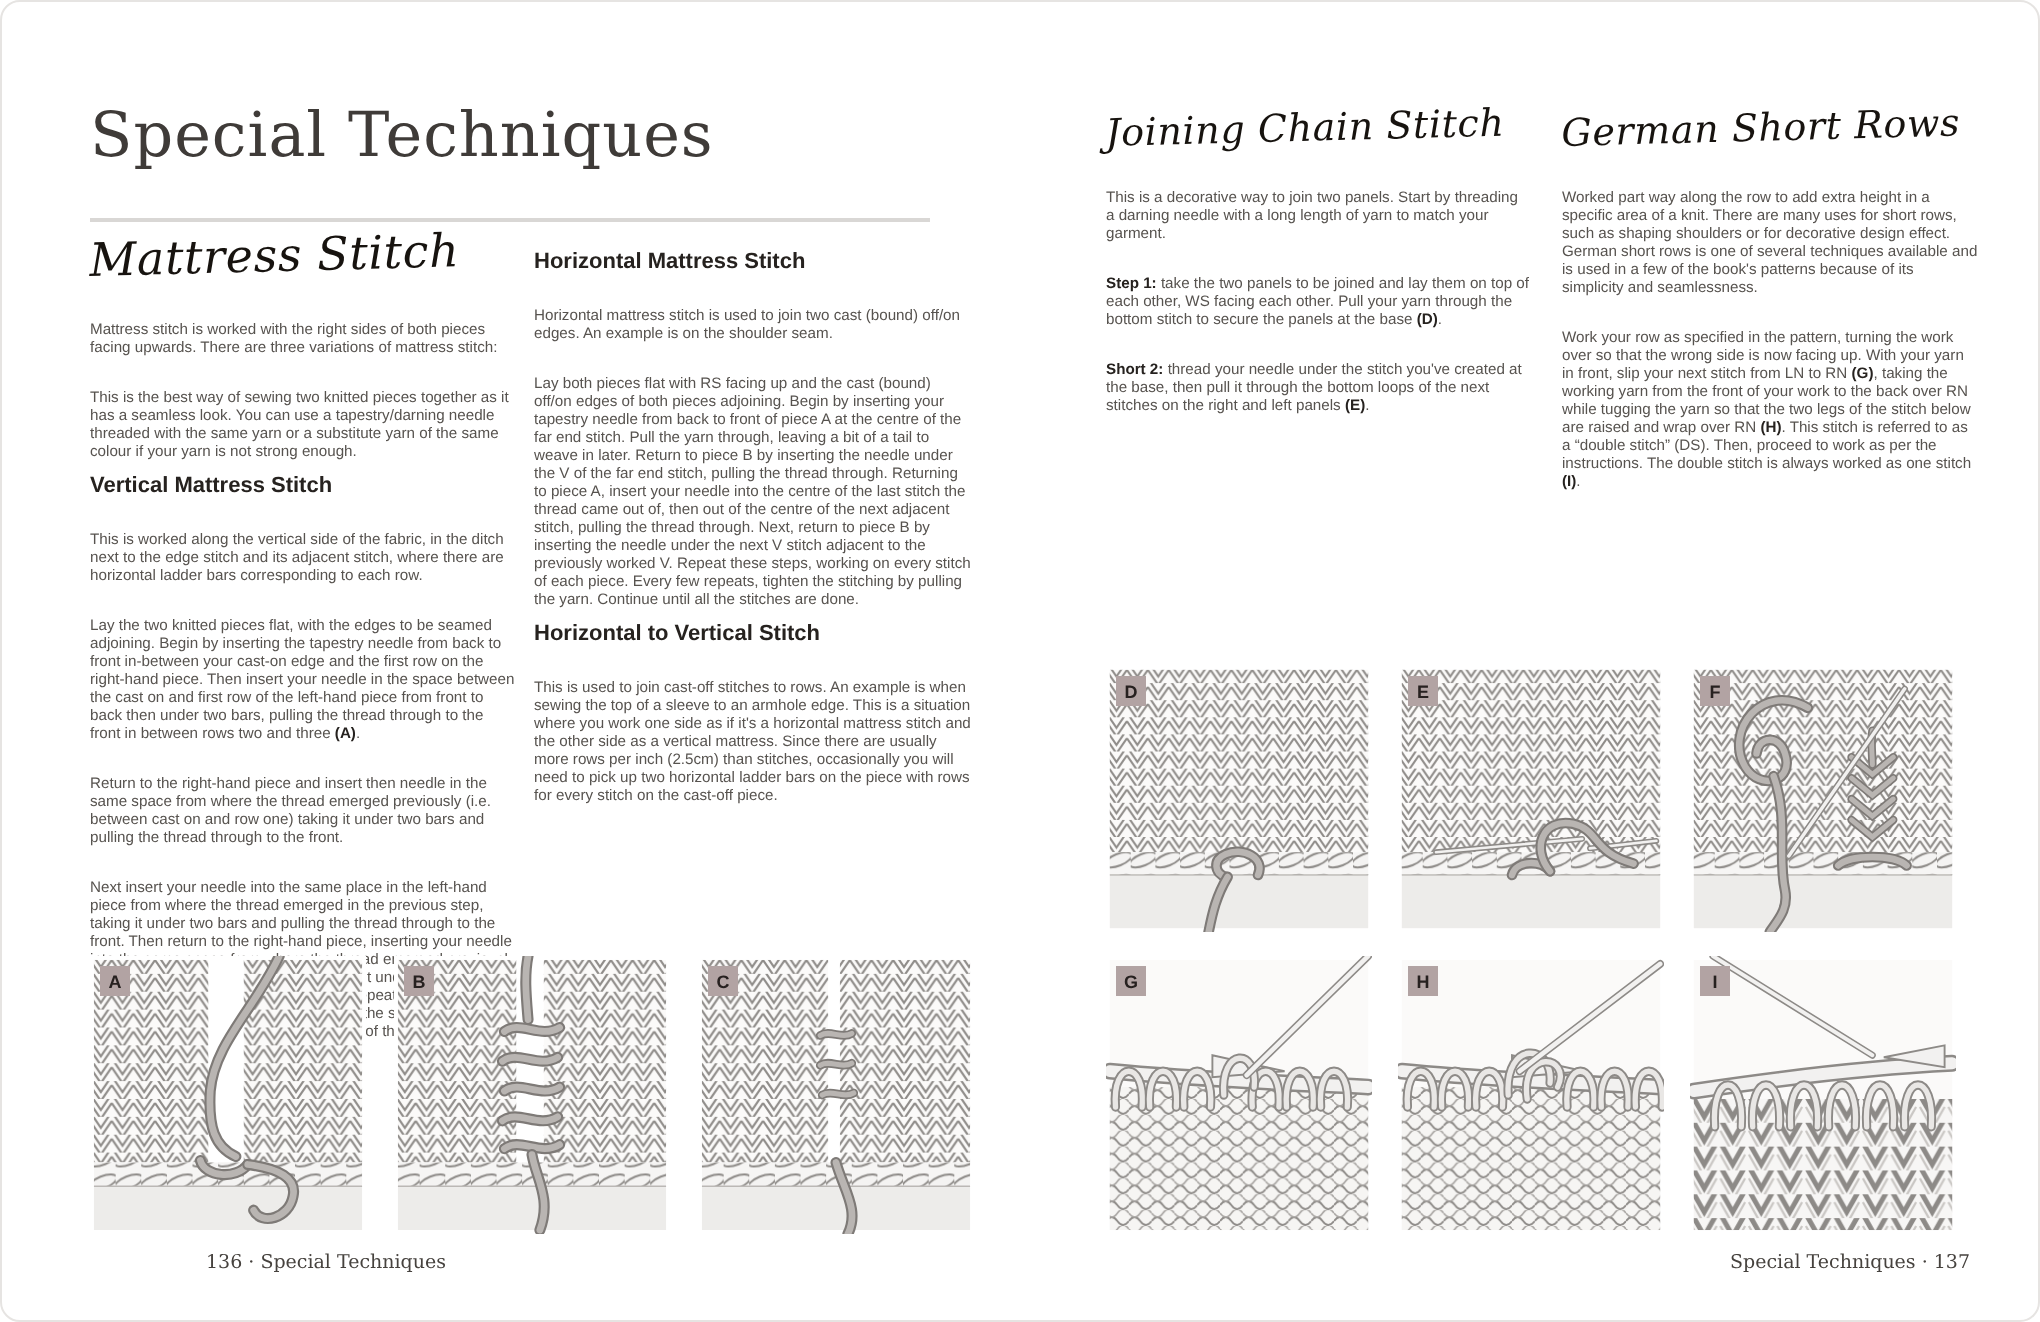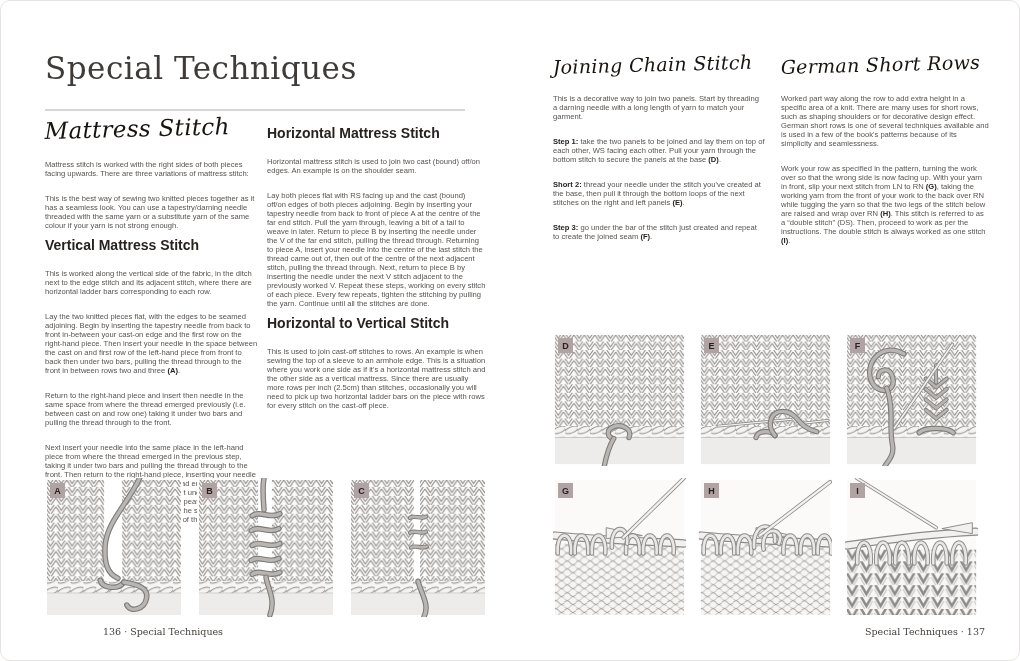--- a/index.html
+++ b/index.html
@@ -12,21 +12,21 @@
   .col{position:absolute;}
   #l1{left:45px;top:118px;width:213px;}
   #l2{left:267px;top:118px;width:219px;}
   #r1{left:553px;top:56px;width:212px;}
   #r2{left:781px;top:56px;width:208px;}
   .script{font-family:"DejaVu Serif",serif;font-style:italic;font-size:23px;color:#17130f;
           margin:0 0 10px 0;transform:rotate(-1.5deg);transform-origin:left bottom;letter-spacing:.3px;}
   .script.small{font-size:19px;}
   p.body{font-size:7.6px;line-height:9px;margin:16px 0 5px 0;color:#57534f;}
   p.body b{color:#26221f;text-align:right;}
-  .subhead{font-size:14px;font-weight:bold;color:#26221f;margin:7px 0 2.5px 0;}
+  .subhead{font-size:11px;font-weight:bold;color:#26221f;margin:7px 0 2.5px 0;}
   .row{position:absolute;display:flex;}
   .row.abc{left:45px;top:478px;gap:14px;}
   .row.def{left:553px;top:333px;gap:13px;}
   .row.ghi{left:553px;top:478px;gap:13px;}
   .abc .panel{width:138px;height:139px;}
   .def .panel{width:133px;height:133px;}
   .ghi .panel{width:133px;height:139px;}
   .panel{position:relative;background:#ffffff;}
   .panel svg{position:absolute;inset:0;width:100%;height:100%;}
   .plabel{position:absolute;left:5px;top:5px;width:15px;height:15px;background:#b2a3a3;
@@ -158,21 +158,20 @@
   </div>
 
 <div class="footer left">136 · Special Techniques</div>
 
 <div class="col" id="r1">
   <div class="script small">Joining Chain Stitch</div>
   <div>
       <p class="body"><span>This is a decorative way to join two panels. Start by threading a darning needle with a long length of yarn to match your garment.</span></p>
       <p class="body"><b>Step 1:</b><span> take the two panels to be joined and lay them on top of each other, WS facing each other. Pull your yarn through the bottom stitch to secure the panels at the base </span><b>(D)</b><span>.</span></p>
       <p class="body"><b>Short 2:</b><span> thread your needle under the stitch you've created at the base, then pull it through the bottom loops of the next stitches on the right and left panels </span><b>(E)</b><span>.</span></p>
-      <p class="body"><b>Step 3:</b><span> go under the bar of the stitch just created and repeat to create the joined seam </span><b>(F)</b><span>.</span></p>
     </div>
 </div>
 
 <div class="col" id="r2">
   <div class="script small">German Short Rows</div>
   <div>
       <p class="body"><span>Worked part way along the row to add extra height in a specific area of a knit. There are many uses for short rows, such as shaping shoulders or for decorative design effect. German short rows is one of several techniques available and is used in a few of the book's patterns because of its simplicity and seamlessness.</span></p>
       <p class="body"><span>Work your row as specified in the pattern, turning the work over so that the wrong side is now facing up. With your yarn in front, slip your next stitch from LN to RN </span><b>(G)</b><span>, taking the working yarn from the front of your work to the back over RN while tugging the yarn so that the two legs of the stitch below are raised and wrap over RN </span><b>(H)</b><span>. This stitch is referred to as a “double stitch” (DS). Then, proceed to work as per the instructions. The double stitch is always worked as one stitch </span><b>(I)</b><span>.</span></p>
     </div>
 </div>

